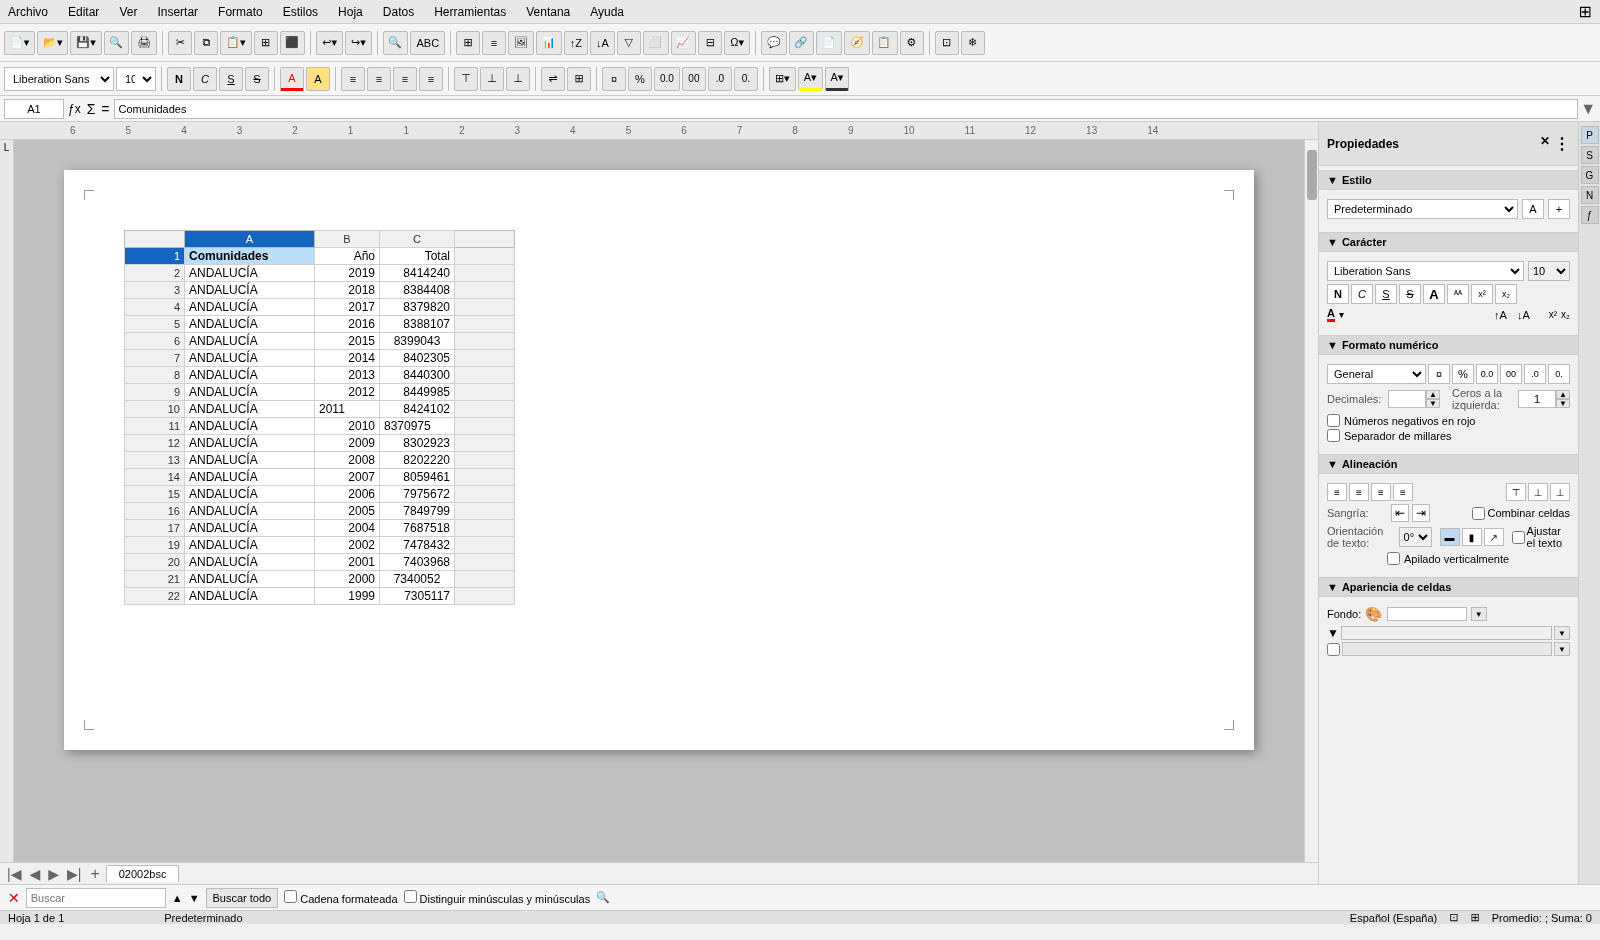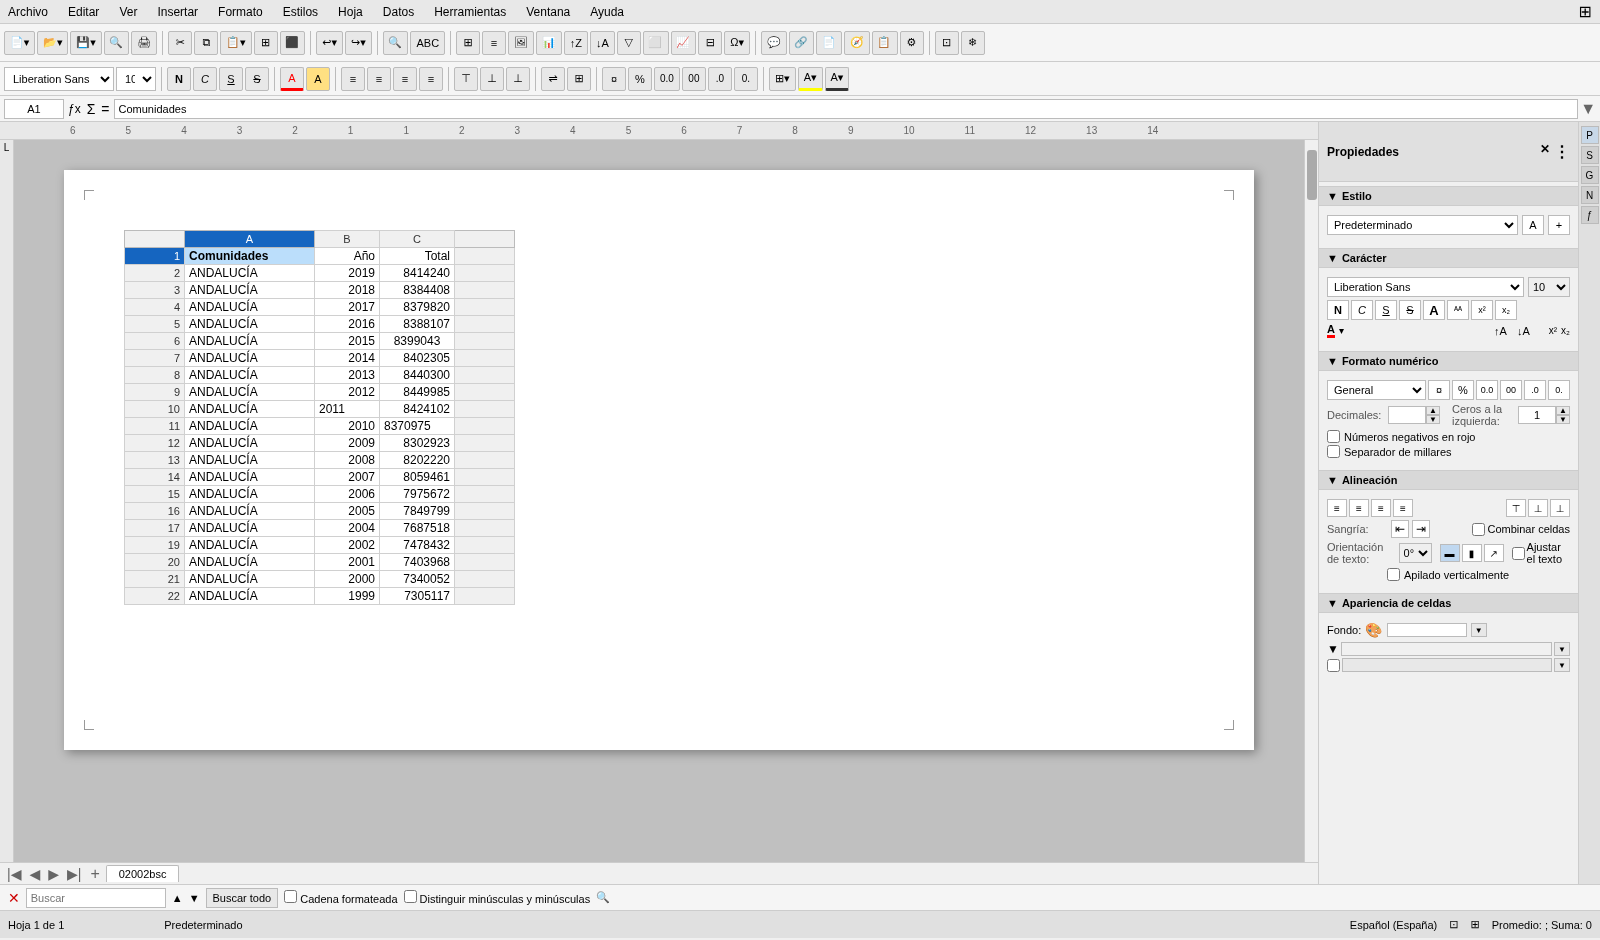--- a/index.html
+++ b/index.html
@@ -37,21 +37,21 @@
     .ss-table .row-num-selected { background: #1565c0; color: white; text-align: right; font-size: 11px; min-width: 30px; padding-right: 4px; }
 
     
     .sheet-tabs { height: 22px; background: #f0f0f0; border-top: 1px solid #ccc; display: flex; align-items: center; padding: 0 4px; gap: 2px; }
     .tab { background: white; border: 1px solid #bbb; border-bottom: none; padding: 2px 12px; font-size: 11px; border-radius: 2px 2px 0 0; cursor: pointer; }
     .tab-nav { font-size: 14px; cursor: pointer; padding: 0 3px; color: #666; }
     .tab-add { font-size: 16px; cursor: pointer; padding: 0 4px; color: #666; }
 
     
     .props-panel { width: 260px; background: #f0f0f0; border-left: 1px solid #ccc; overflow-y: auto; }
-    .props-header { background: #e0e0e0; padding: 20px 8px; font-weight: bold; font-size: 12px; display: flex; align-items: center; justify-content: space-between; border-bottom: 1px solid #ccc; }
+    .props-header { background: #e0e0e0; padding: 12px 8px; font-weight: bold; font-size: 12px; display: flex; align-items: center; justify-content: space-between; border-bottom: 1px solid #ccc; }
     .props-section { margin: 4px 0; }
     .section-title { background: #d8d8d8; padding: 3px 8px; font-size: 11px; font-weight: bold; display: flex; align-items: center; gap: 4px; cursor: pointer; border-top: 1px solid #ccc; border-bottom: 1px solid #ccc; }
     .section-content { padding: 6px 8px; }
     .prop-row { display: flex; align-items: center; margin: 3px 0; gap: 4px; font-size: 11px; }
     .prop-label { color: #555; min-width: 60px; }
     .prop-select { height: 20px; border: 1px solid #bbb; background: white; font-size: 11px; padding: 0 2px; flex: 1; }
     .format-btns { display: flex; gap: 2px; flex-wrap: wrap; margin: 3px 0; }
     .fmt-btn { width: 22px; height: 20px; border: 1px solid #bbb; background: white; font-size: 11px; cursor: pointer; display: flex; align-items: center; justify-content: center; }
     .fmt-btn.bold { font-weight: bold; }
     .fmt-btn.italic { font-style: italic; }
@@ -64,21 +64,21 @@
     .num-input { width: 38px; height: 18px; border: 1px solid #bbb; background: white; font-size: 11px; padding: 0 2px; text-align: center; }
     .stepper { display: flex; flex-direction: column; }
     .stepper-btn { width: 14px; height: 9px; border: 1px solid #bbb; background: #e8e8e8; font-size: 8px; cursor: pointer; display: flex; align-items: center; justify-content: center; }
     .indent-row { display: flex; align-items: center; gap: 3px; }
     .indent-btn { width: 18px; height: 18px; border: 1px solid #bbb; background: white; font-size: 12px; cursor: pointer; display: flex; align-items: center; justify-content: center; }
     .cell-bg-row { display: flex; align-items: center; gap: 4px; font-size: 11px; margin: 3px 0; }
     .right-tab-bar { width: 22px; background: #e0e0e0; border-left: 1px solid #ccc; display: flex; flex-direction: column; align-items: center; padding: 4px 0; gap: 2px; }
     .right-tab-icon { width: 18px; height: 18px; background: #d0d0d0; border: 1px solid #bbb; display: flex; align-items: center; justify-content: center; font-size: 10px; cursor: pointer; }
 
     
-    .status-bar { height: 28px; background: #e0e0e0; border-top: 1px solid #ccc; display: flex; align-items: center; padding: 0 8px; font-size: 11px; gap: 20px; }
+    .status-bar { height: 14px; background: #e0e0e0; border-top: 1px solid #ccc; display: flex; align-items: center; padding: 0 8px; font-size: 11px; gap: 20px; }
     .status-right { margin-left: auto; display: flex; align-items: center; gap: 12px; }
 
     
     .search-bar { height: 26px; background: #f5f5f5; border-top: 1px solid #ccc; display: flex; align-items: center; padding: 0 8px; gap: 6px; font-size: 11px; }
     .search-input { width: 140px; height: 20px; border: 1px solid #bbb; padding: 0 4px; font-size: 11px; background: white; }
     .search-btn { height: 20px; padding: 0 6px; border: 1px solid #bbb; background: #e8e8e8; font-size: 11px; cursor: pointer; }
 
     .props-panel-wrapper { display: flex; }
 
     .orientation-btns { display: flex; gap: 2px; }
@@ -382,21 +382,21 @@
                     <td class="row-num">20</td>
                     <td style="min-width: 130px;">ANDALUCÍA</td>
                     <td style="min-width: 65px; text-align: right;">2001</td>
                     <td style="min-width: 75px; text-align: right;">7403968</td>
                     <td style="width: 14px; background: rgb(240, 240, 240);"></td>
                   </tr>
                   <tr>
                     <td class="row-num">21</td>
                     <td style="min-width: 130px;">ANDALUCÍA</td>
                     <td style="min-width: 65px; text-align: right;">2000</td>
-                    <td style="min-width: 75px; text-align: right;">7340052</td>
+                    <td style="min-width: 75px; text-align: center;">7340052</td>
                     <td style="width: 14px; background: rgb(240, 240, 240);"></td>
                   </tr>
                   <tr>
                     <td class="row-num">22</td>
                     <td style="min-width: 130px;">ANDALUCÍA</td>
                     <td style="min-width: 65px; text-align: right;">1999</td>
                     <td style="min-width: 75px; text-align: right;">7305117</td>
                     <td style="width: 14px; background: rgb(240, 240, 240);"></td>
                   </tr>
                 </tbody>

